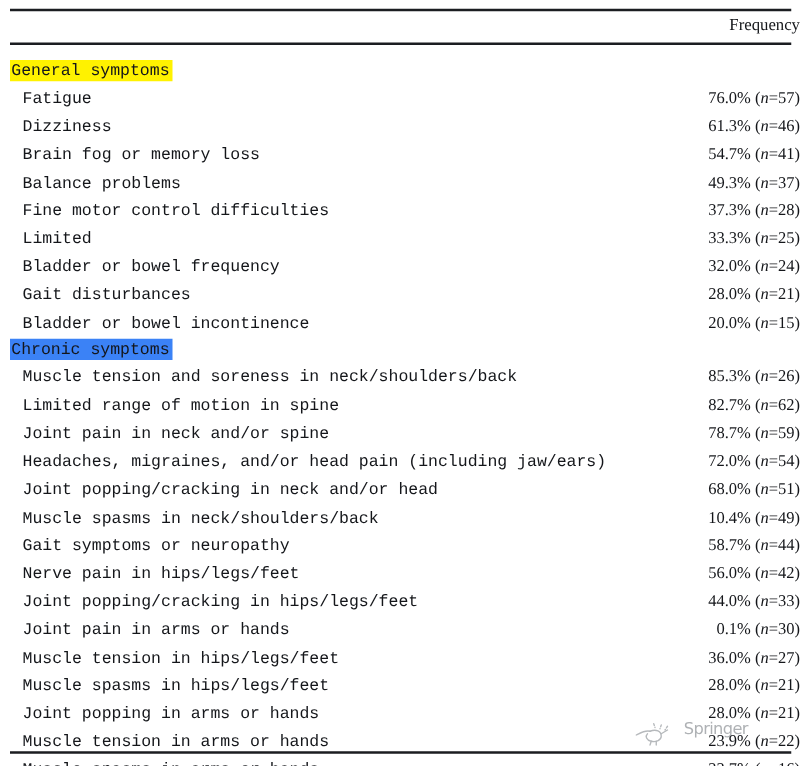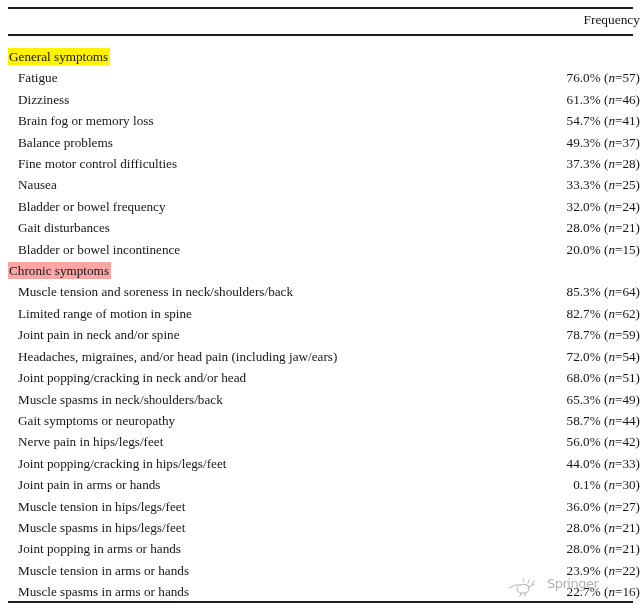--- a/index.html
+++ b/index.html
@@ -43,21 +43,21 @@
     border-collapse: collapse;
     table-layout: fixed;
   }
   table.tbl td {
     padding: 0;
     vertical-align: baseline;
     font-size: 13.2px;
     line-height: 21.4px;
     white-space: nowrap;
   }
-  .c-label { width: 500px; }
+  .c-label { width: 500px; font-family: Liberation Mono, monospace; }
   .c-freq  { width: 140px; text-align: right; padding-right: 7px !important; }
 
   tr.head-row td {
     height: 25px;
     font-size: 13.4px;
     padding-bottom: 4px !important;
   }
   .freq-head {
     text-align: right;
     padding-right: 7px !important;
@@ -138,62 +138,62 @@
         </tr>
         <tr>
           <td class="c-label item-label">Balance problems</td>
           <td class="c-freq"><span>49.3% (</span><span class="nval">n</span><span>=37)</span></td>
         </tr>
         <tr>
           <td class="c-label item-label">Fine motor control difficulties</td>
           <td class="c-freq"><span>37.3% (</span><span class="nval">n</span><span>=28)</span></td>
         </tr>
         <tr>
-          <td class="c-label item-label">Nausea</td>
+          <td class="c-label item-label">Limited</td>
           <td class="c-freq"><span>33.3% (</span><span class="nval">n</span><span>=25)</span></td>
         </tr>
         <tr>
           <td class="c-label item-label">Bladder or bowel frequency</td>
           <td class="c-freq"><span>32.0% (</span><span class="nval">n</span><span>=24)</span></td>
         </tr>
         <tr>
           <td class="c-label item-label">Gait disturbances</td>
           <td class="c-freq"><span>28.0% (</span><span class="nval">n</span><span>=21)</span></td>
         </tr>
         <tr>
           <td class="c-label item-label">Bladder or bowel incontinence</td>
           <td class="c-freq"><span>20.0% (</span><span class="nval">n</span><span>=15)</span></td>
         </tr>
         <tr>
-          <td class="c-label sec-label"><span class="sec-hl" style="background: #fca5a5;">Chronic symptoms</span></td>
+          <td class="c-label sec-label"><span class="sec-hl" style="background: #3b82f6;">Chronic symptoms</span></td>
           <td class="c-freq"></td>
         </tr>
         <tr>
           <td class="c-label item-label">Muscle tension and soreness in neck/shoulders/back</td>
-          <td class="c-freq"><span>85.3% (</span><span class="nval">n</span><span>=64)</span></td>
+          <td class="c-freq"><span>85.3% (</span><span class="nval">n</span><span>=26)</span></td>
         </tr>
         <tr>
           <td class="c-label item-label">Limited range of motion in spine</td>
           <td class="c-freq"><span>82.7% (</span><span class="nval">n</span><span>=62)</span></td>
         </tr>
         <tr>
           <td class="c-label item-label">Joint pain in neck and/or spine</td>
           <td class="c-freq"><span>78.7% (</span><span class="nval">n</span><span>=59)</span></td>
         </tr>
         <tr>
           <td class="c-label item-label">Headaches, migraines, and/or head pain (including jaw/ears)</td>
           <td class="c-freq"><span>72.0% (</span><span class="nval">n</span><span>=54)</span></td>
         </tr>
         <tr>
           <td class="c-label item-label">Joint popping/cracking in neck and/or head</td>
           <td class="c-freq"><span>68.0% (</span><span class="nval">n</span><span>=51)</span></td>
         </tr>
         <tr>
           <td class="c-label item-label">Muscle spasms in neck/shoulders/back</td>
-          <td class="c-freq"><span>65.3% (</span><span class="nval">n</span><span>=49)</span></td>
+          <td class="c-freq"><span>10.4% (</span><span class="nval">n</span><span>=49)</span></td>
         </tr>
         <tr>
           <td class="c-label item-label">Gait symptoms or neuropathy</td>
           <td class="c-freq"><span>58.7% (</span><span class="nval">n</span><span>=44)</span></td>
         </tr>
         <tr>
           <td class="c-label item-label">Nerve pain in hips/legs/feet</td>
           <td class="c-freq"><span>56.0% (</span><span class="nval">n</span><span>=42)</span></td>
         </tr>
         <tr>

